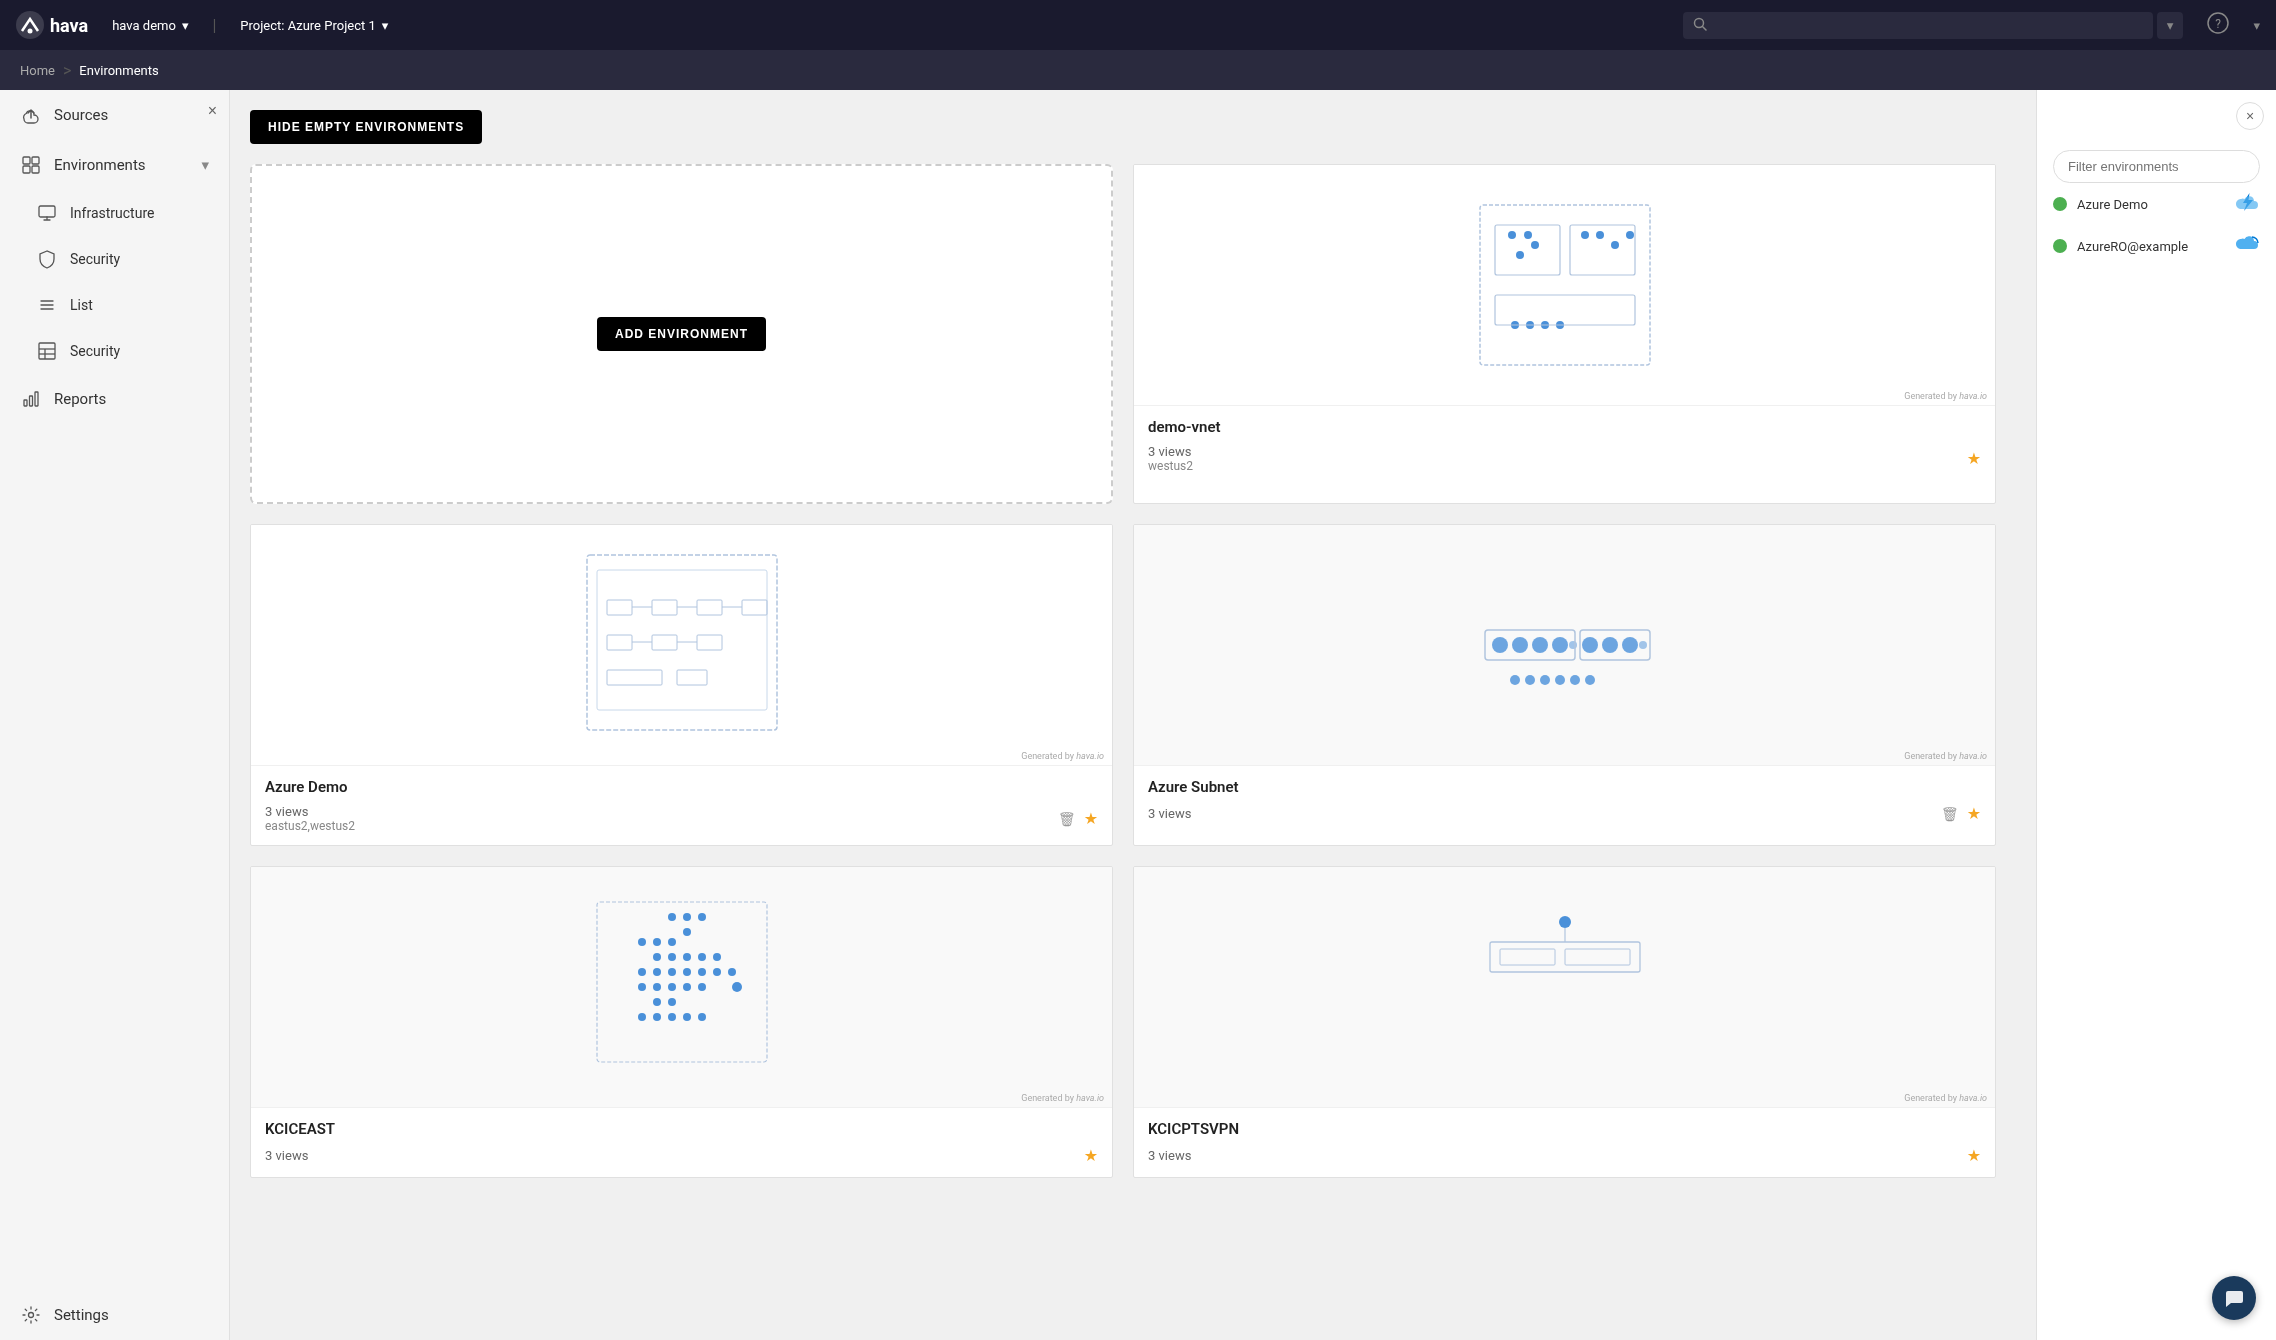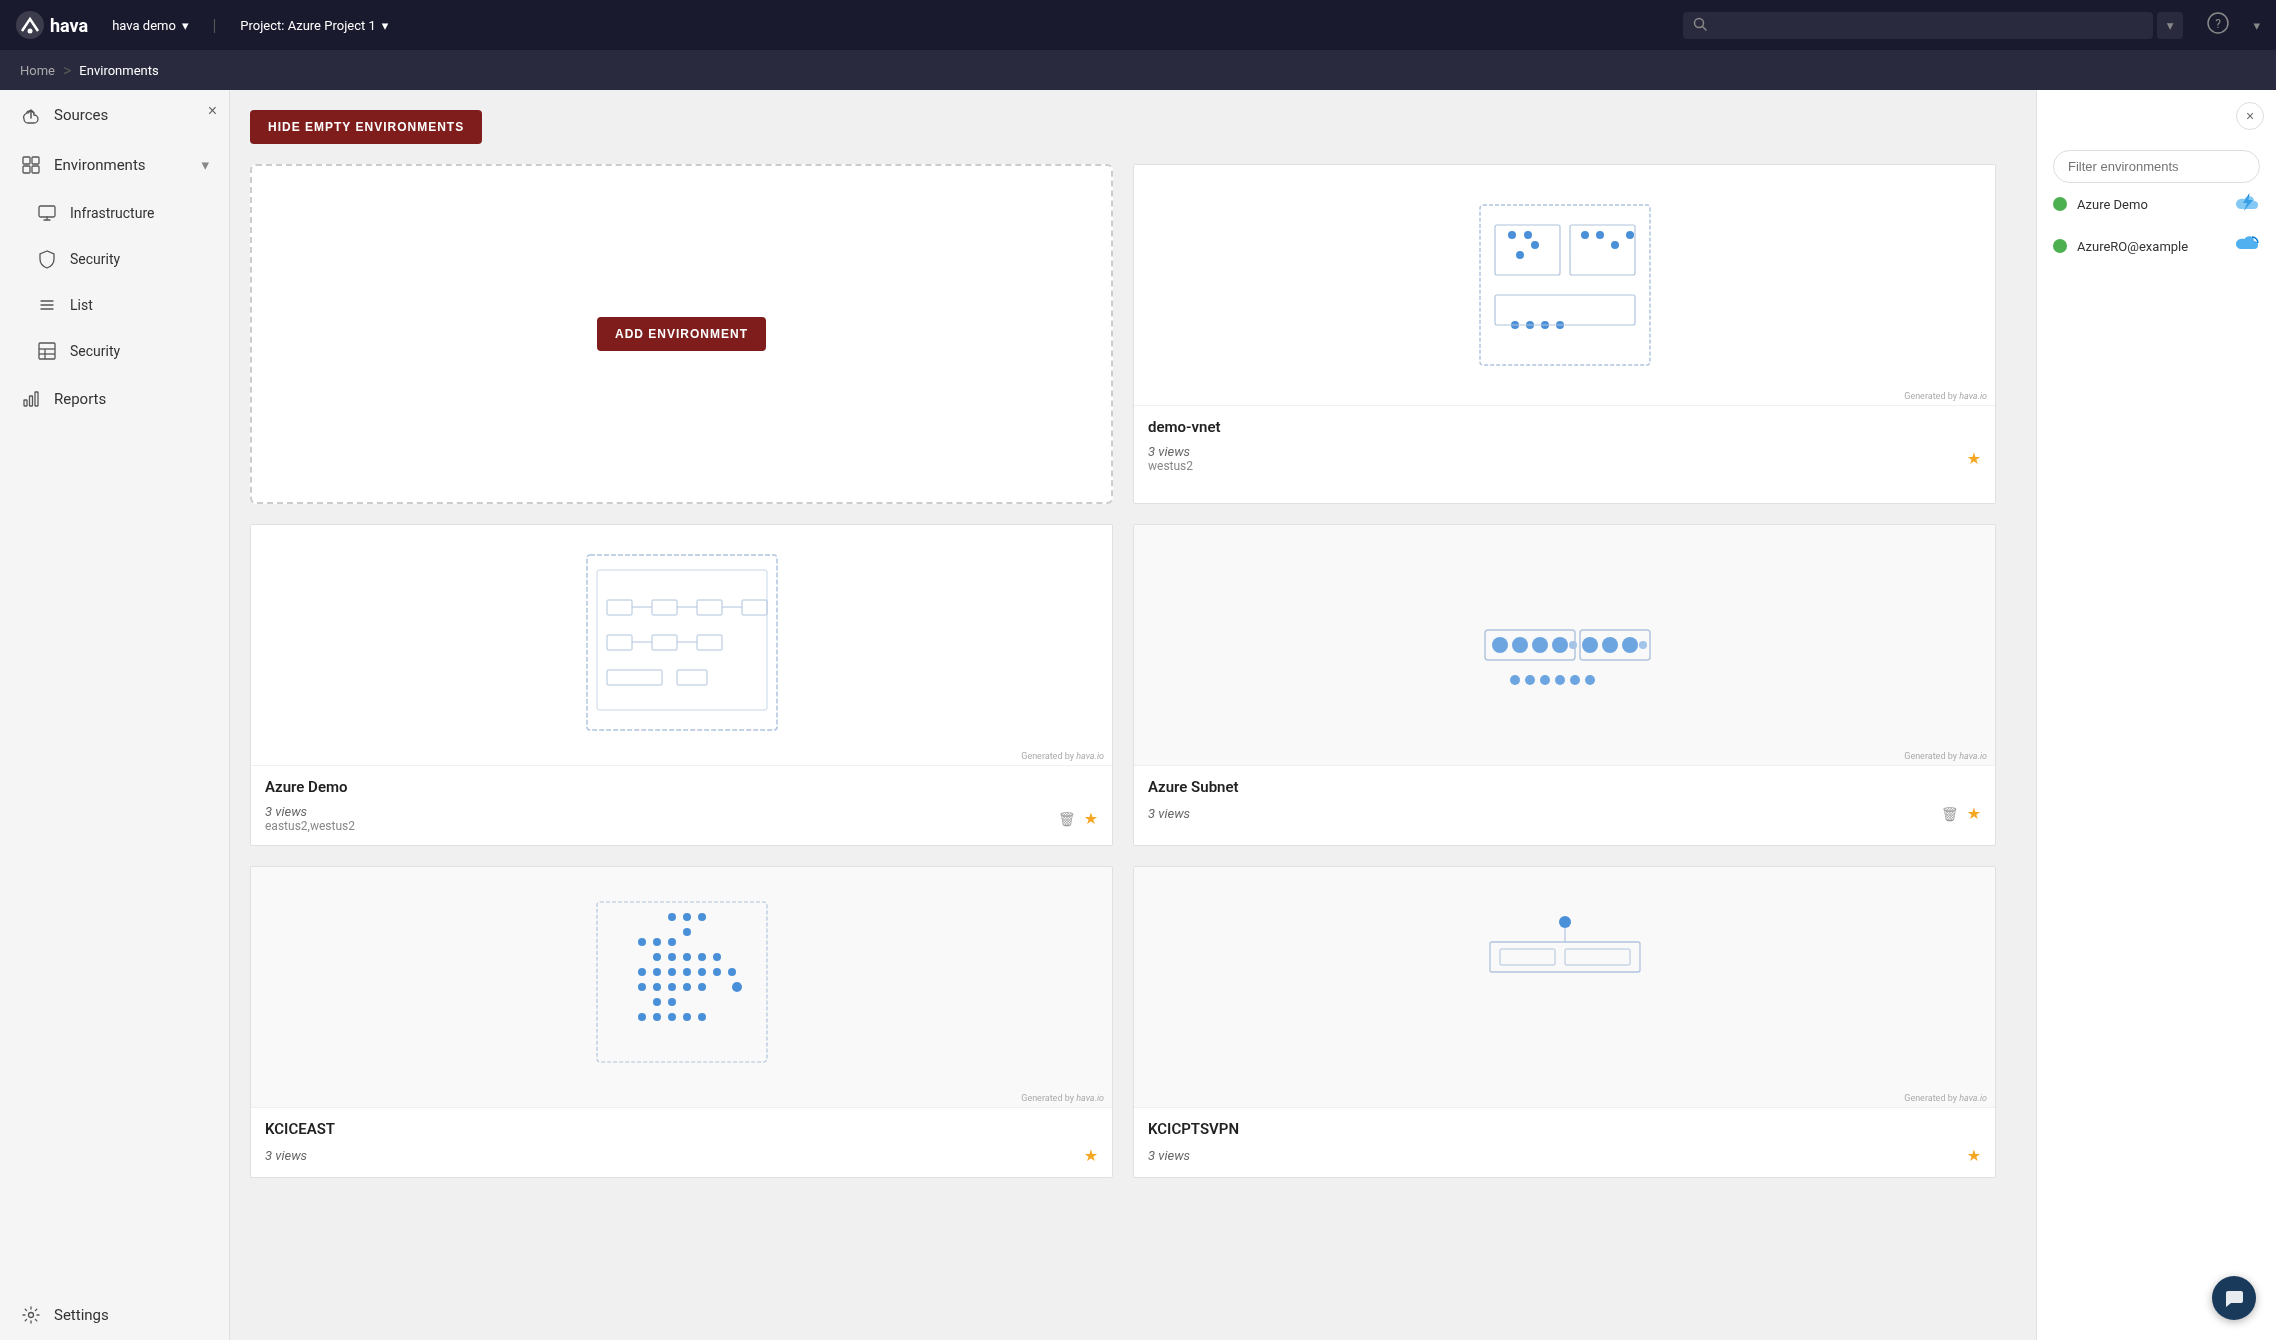--- a/index.html
+++ b/index.html
@@ -94,21 +94,21 @@
     
     .main-content {
       margin-left: 230px;
       padding: 20px;
       flex: 1;
       min-height: calc(100vh - 90px);
     }
 
     
     .btn-primary {
-      background: #7f1d1d; color: white; border: none; border-radius: 4px;
+      background: #000000; color: white; border: none; border-radius: 4px;
       padding: 10px 18px; font-size: 12px; font-weight: 600; letter-spacing: 1px;
       cursor: pointer; text-transform: uppercase;
     }
 
     
     .env-grid {
       display: grid;
       grid-template-columns: repeat(2, 1fr);
       gap: 20px;
       margin-top: 20px;
@@ -144,21 +144,21 @@
     }
 
     .env-card-info {
       padding: 12px 14px;
       border-top: 1px solid #f0f0f0;
     }
     .env-card-title {
       font-size: 15px; font-weight: 600; color: #222; margin-bottom: 4px;
     }
     .env-card-meta {
-      font-size: 13px; color: #666; font-style: italic;
+      font-size: 13px; color: #666;
     }
     .env-card-actions {
       display: flex; align-items: center; justify-content: space-between; margin-top: 8px;
     }
     .env-card-location { font-size: 12px; color: #888; }
     .env-card-icons { display: flex; gap: 8px; align-items: center; }
     .star-icon { color: #f5a623; font-size: 16px; }
     .trash-icon { color: #999; font-size: 14px; }
     @keyframes spin { to { transform: rotate(360deg); } }
 

